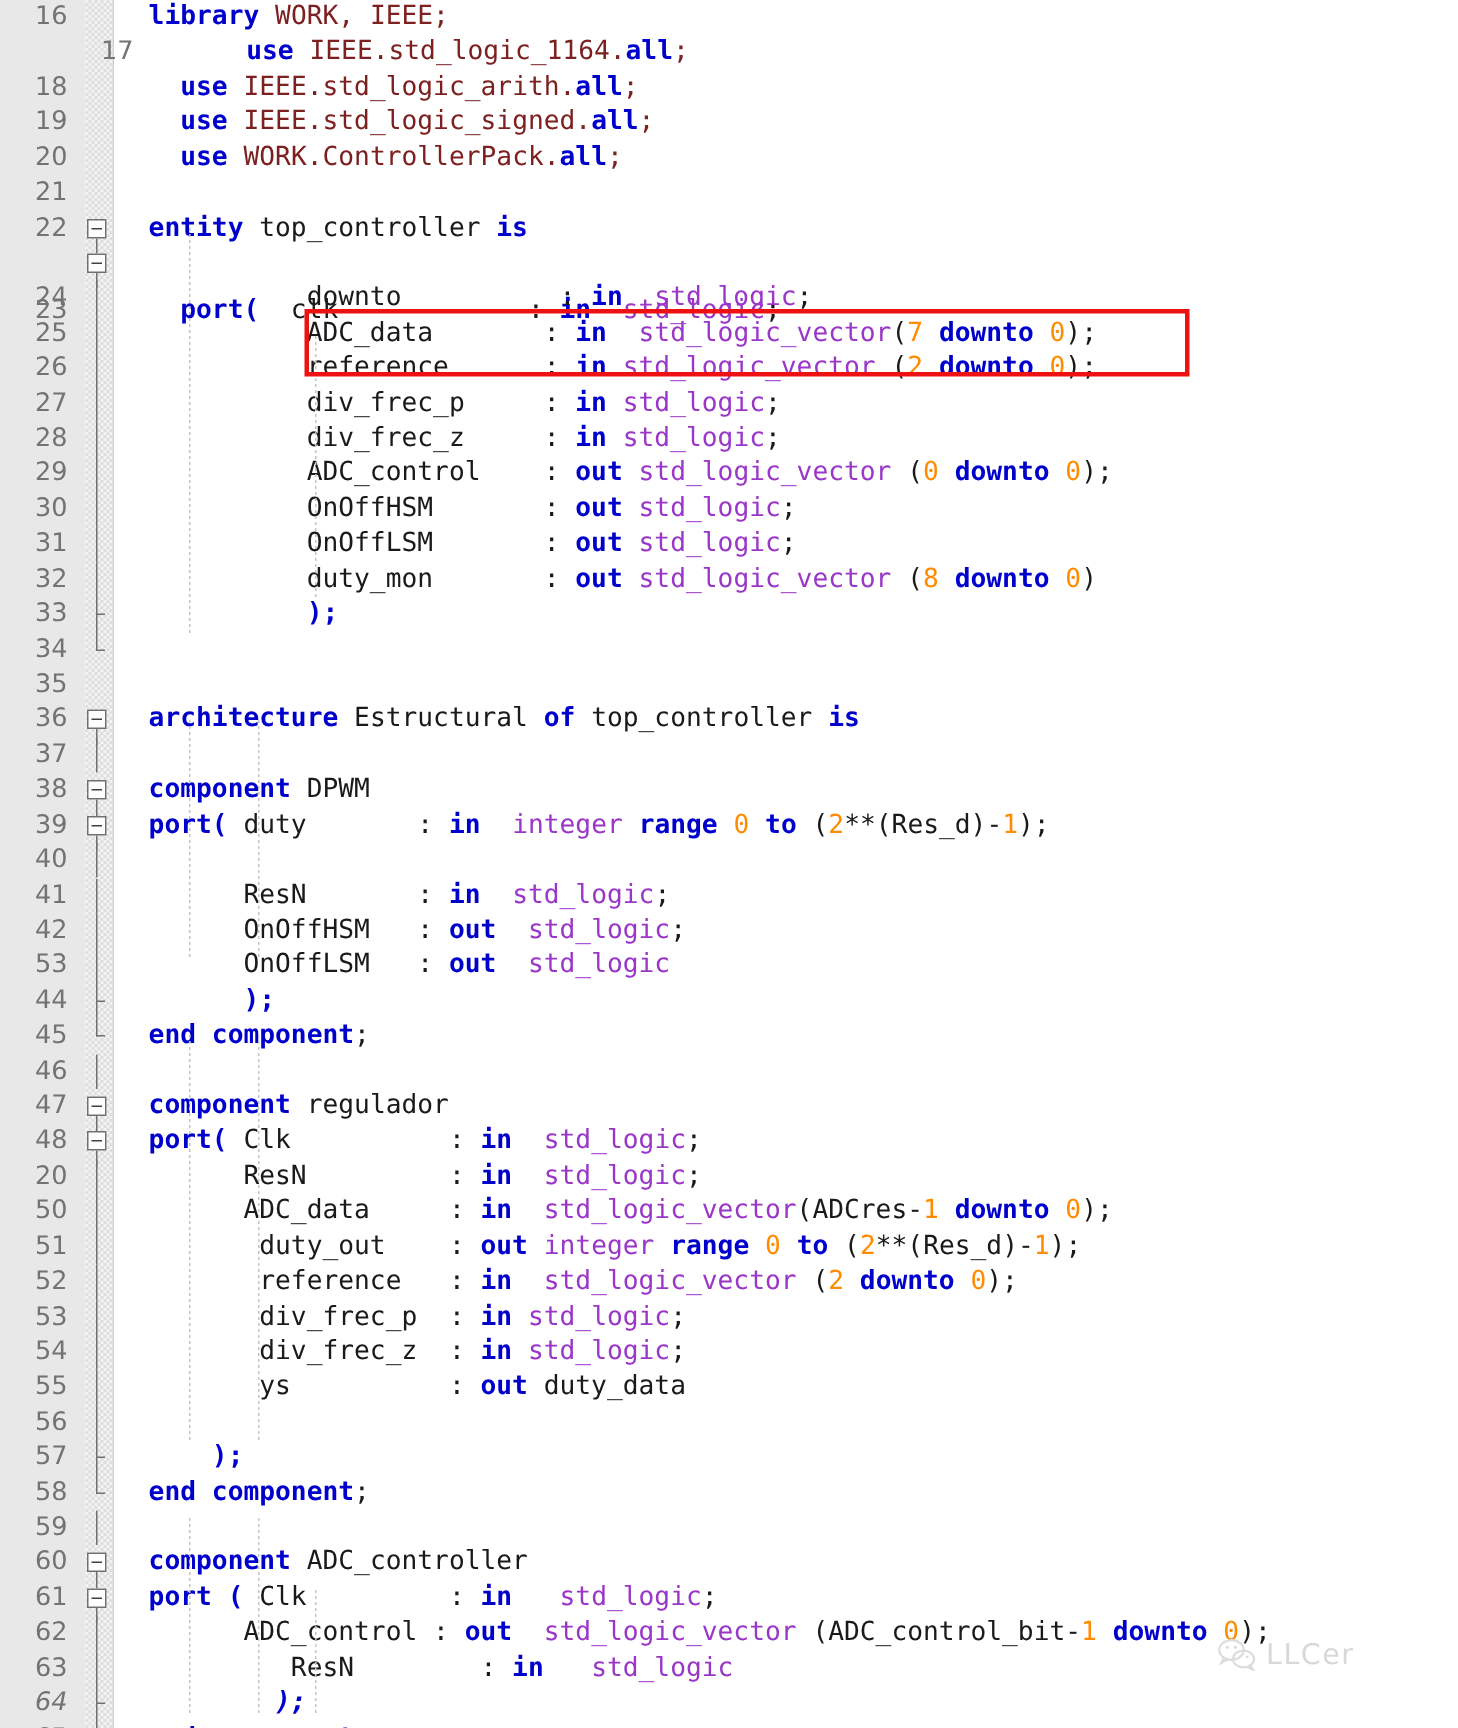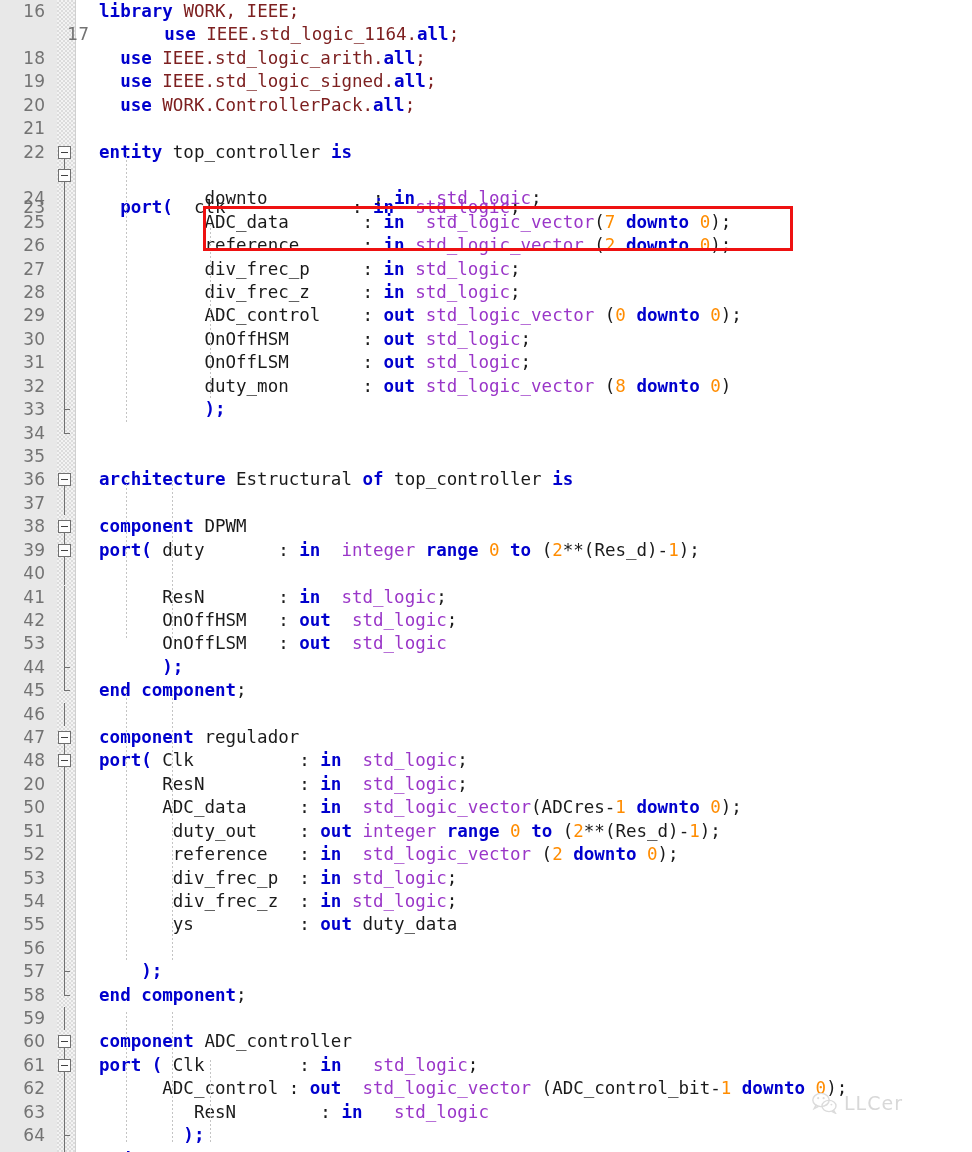--- a/index.html
+++ b/index.html
@@ -131,21 +131,21 @@
       <div class="row" style="top: 889.96px; position: absolute; left: 0px; width: 972px;"><span class="lnum">54</span><span class="code"><span class="pln">         div_frec_z  : </span><span class="kw">in</span><span class="pln"> </span><span class="typ">std_logic</span><span class="pln">;</span></span></div>
       <div class="row" style="top: 913.38px; position: absolute; left: 0px; width: 972px;"><span class="lnum">55</span><span class="code"><span class="pln">         ys          : </span><span class="kw">out</span><span class="pln"> duty_data</span></span></div>
       <div class="row" style="top: 936.8px; position: absolute; left: 0px; width: 972px;"><span class="lnum">56</span><span class="code"></span></div>
       <div class="row" style="top: 960.22px; position: absolute; left: 0px; width: 972px;"><span class="lnum">57</span><span class="code"><span class="pln">      </span><span class="kw">);</span></span></div>
       <div class="row" style="top: 983.64px; position: absolute; left: 0px; width: 972px;"><span class="lnum">58</span><span class="code"><span class="pln">  </span><span class="kw">end component</span><span class="pln">;</span></span></div>
       <div class="row" style="top: 1007.06px; position: absolute; left: 0px; width: 832px;"><span class="lnum">59</span><span class="code"></span></div>
       <div class="row" style="top: 1030.48px; position: absolute; left: 0px; width: 972px;"><span class="lnum">60</span><span class="code"><span class="pln">  </span><span class="kw">component</span><span class="pln"> ADC_controller</span></span></div>
       <div class="row" style="top: 1053.9px; position: absolute; left: 0px; width: 972px;"><span class="lnum">61</span><span class="code"><span class="pln">  </span><span class="kw">port (</span><span class="pln"> Clk         : </span><span class="kw">in</span><span class="pln">   </span><span class="typ">std_logic</span><span class="pln">;</span></span></div>
       <div class="row" style="top: 1077.32px; position: absolute; left: 0px; width: 972px;"><span class="lnum">62</span><span class="code"><span class="pln">        ADC_control : </span><span class="kw">out</span><span class="pln">  </span><span class="typ">std_logic_vector</span><span class="pln"> (ADC_control_bit-</span><span class="num">1</span><span class="pln"> </span><span class="kw">downto</span><span class="pln"> </span><span class="num">0</span><span class="pln">);</span></span></div>
       <div class="row" style="top: 1100.74px; position: absolute; left: 0px; width: 972px;"><span class="lnum">63</span><span class="code"><span class="pln">           ResN        : </span><span class="kw">in</span><span class="pln">   </span><span class="typ">std_logic</span></span></div>
-      <div class="row" style="top: 1124.16px; position: absolute; left: 0px; width: 972px;"><span class="lnum">64</span><span class="code"><span class="pln">          </span><span class="kw">);</span></span></div>
+      <div class="row" style="top: 1124.16px; position: absolute; left: 0px; width: 972px; font-style: italic;"><span class="lnum">64</span><span class="code"><span class="pln">          </span><span class="kw">);</span></span></div>
       <div class="row" style="top: 1147.58px; position: absolute; left: 0px; width: 972px;"><span class="lnum">65</span><span class="code"><span class="pln">  </span><span class="kw">end component</span><span class="pln">;</span></span></div>
     </div>
 
   <div id="guides">
       <div class="iguide" style="left: 126px; top: 152px; height: 270px;"></div>
       <div class="iguide" style="left: 126px; top: 480px; height: 160px;"></div>
       <div class="iguide" style="left: 126px; top: 690px; height: 270px;"></div>
       <div class="iguide" style="left: 126px; top: 1012px; height: 130px;"></div>
       <div class="iguide" style="left: 172px; top: 480px; height: 160px;"></div>
       <div class="iguide" style="left: 172px; top: 690px; height: 270px;"></div>

